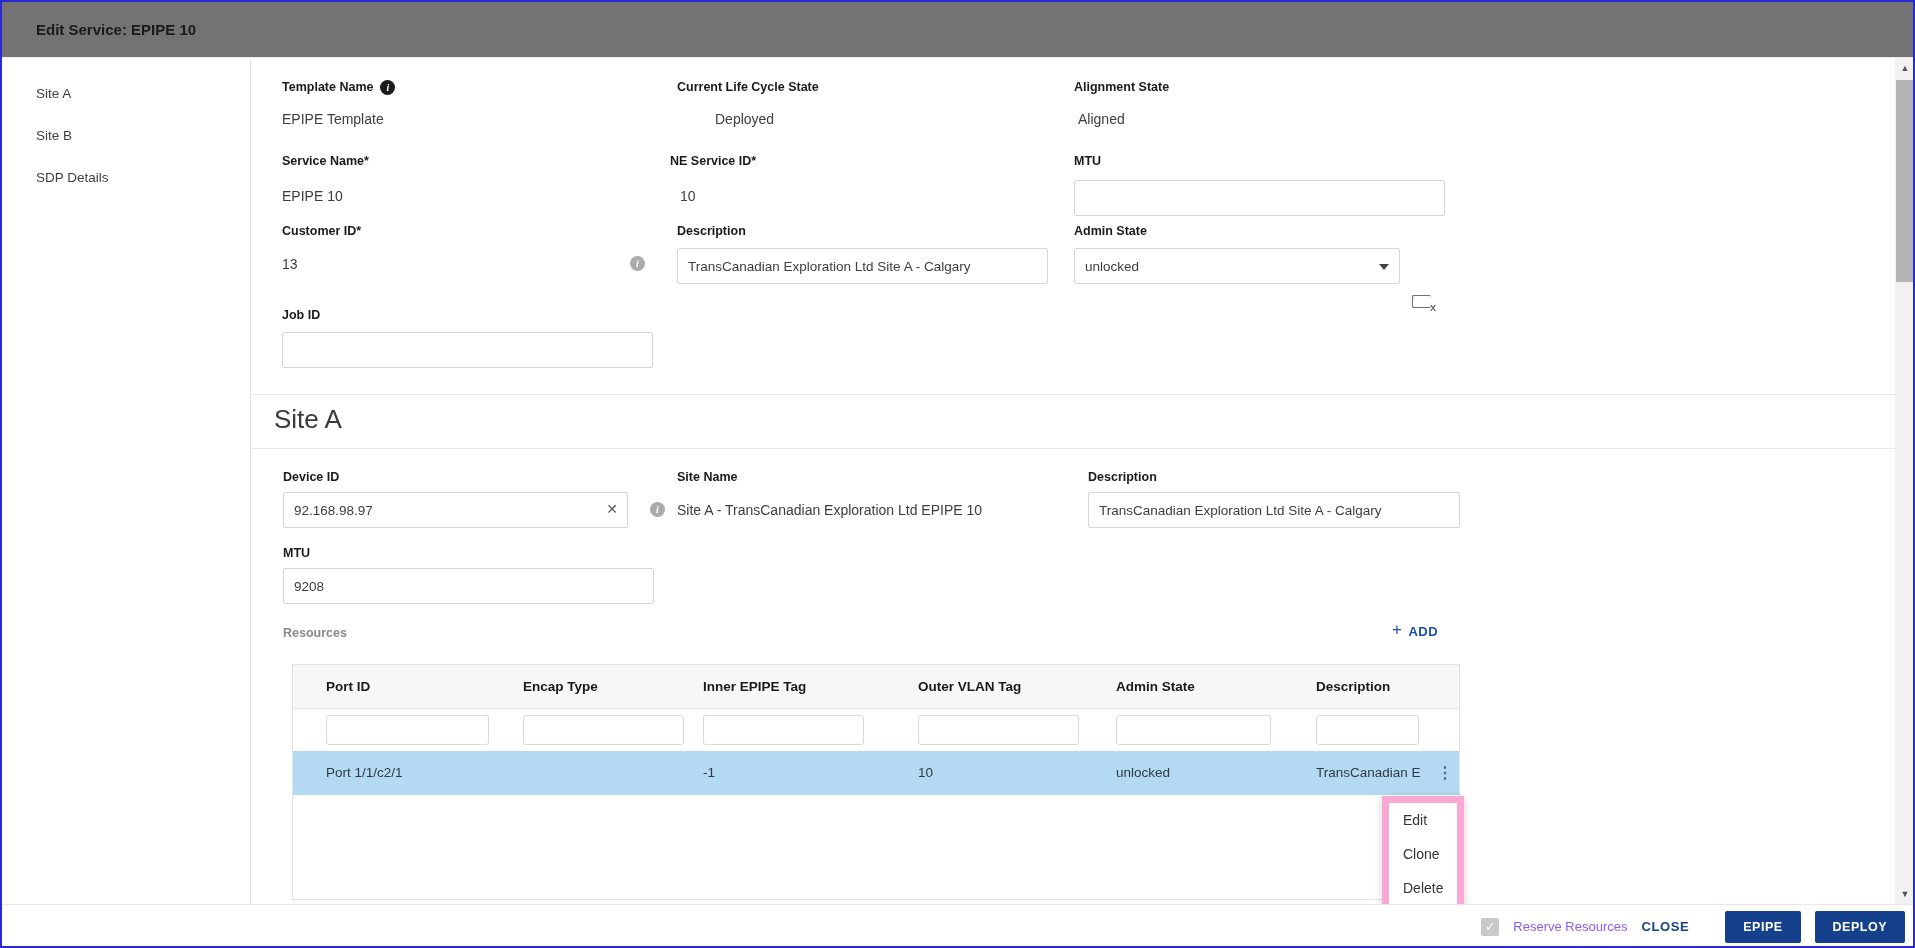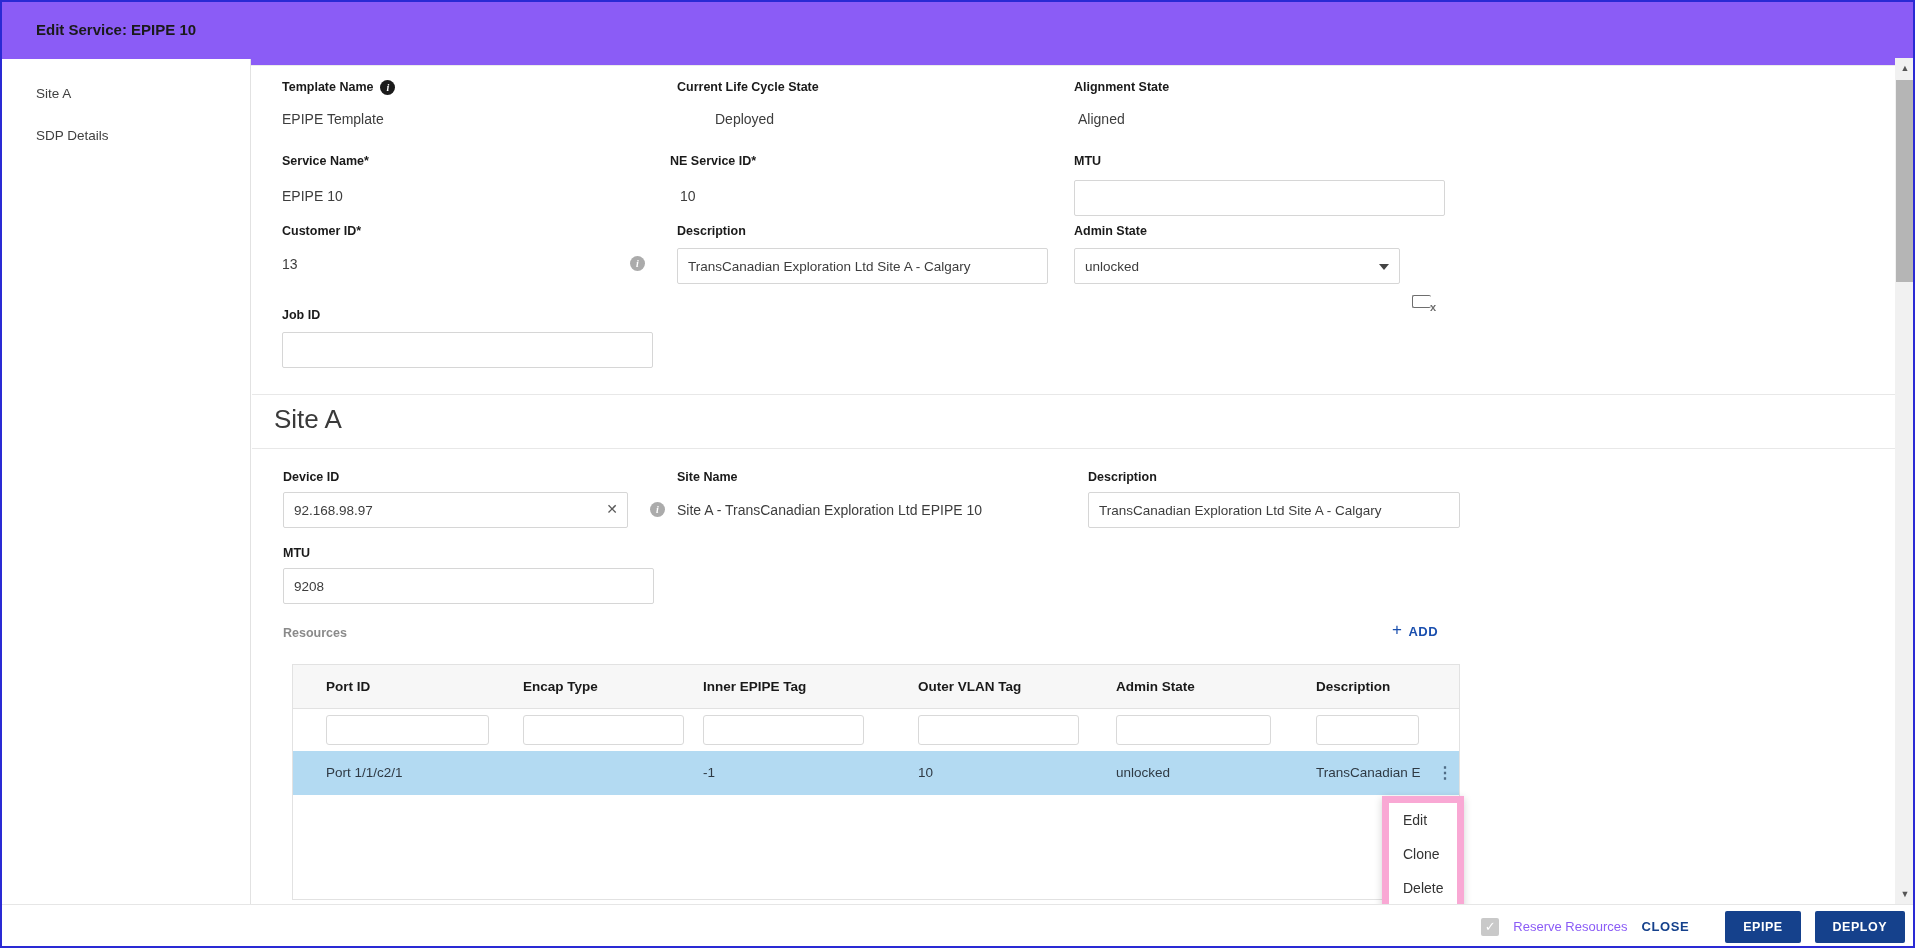--- a/index.html
+++ b/index.html
@@ -3,21 +3,21 @@
 <meta charset="utf-8">
 <style>
   * { margin:0; padding:0; box-sizing:border-box; }
   html,body { width:1915px; height:948px; background:#fff; font-family:"Liberation Sans", sans-serif; }
   #window {
     position:relative; width:1915px; height:948px; background:#fff;
     border:2px solid #2a2ad4; overflow:hidden;
   }
   .abs { position:absolute; }
   
-  #titlebar { left:0; top:0; width:100%; height:64px; border-bottom:1px solid #ebebeb; background:#8b5cf6; }
+  #titlebar { left:0; top:0; width:100%; height:56px; border-bottom:1px solid #ebebeb; background:#737373; }
   #title { left:34px; top:19px; font-size:15px; font-weight:700; color:#1a1a1a; }
   
   #sidebar { left:0; top:57px; width:249px; height:845px; border-right:1px solid #e2e2e2; background:#fff; }
   .side-item { position:relative; height:42px; line-height:42px; padding-left:34px; font-size:13.5px; color:#3f3f3f; cursor:pointer; }
   #sidebar .pad { height:14px; }
   
   .lbl { font-size:12.5px; font-weight:700; color:#1a1a1a; white-space:nowrap; }
   .val { font-size:14px; color:#3d3d3d; white-space:nowrap; }
   .inp {
     height:36px; border:1px solid #d6d6d6; border-radius:2px; background:#fff;
@@ -76,20 +76,21 @@
 
 <div id="window">
 
   <div class="abs" id="titlebar">
     <div class="abs" id="title">Edit Service: EPIPE 10</div>
   </div>
 
   <div class="abs" id="sidebar">
     <div class="pad"></div>
     <div class="side-item"><span>Site A</span></div>
+    <div class="side-item"><span>Site B</span></div>
     <div class="side-item"><span>SDP Details</span></div>
   </div>
 
   <div class="abs lbl" style="left:280px; top:78px;">
     <span>Template Name</span>&nbsp;
     <span class="info-dark">i</span>
   </div>
   <div class="abs val" style="left:280px; top:109px;">EPIPE Template</div>
 
   <div class="abs lbl" style="left:675px; top:78px;">Current Life Cycle State</div>

